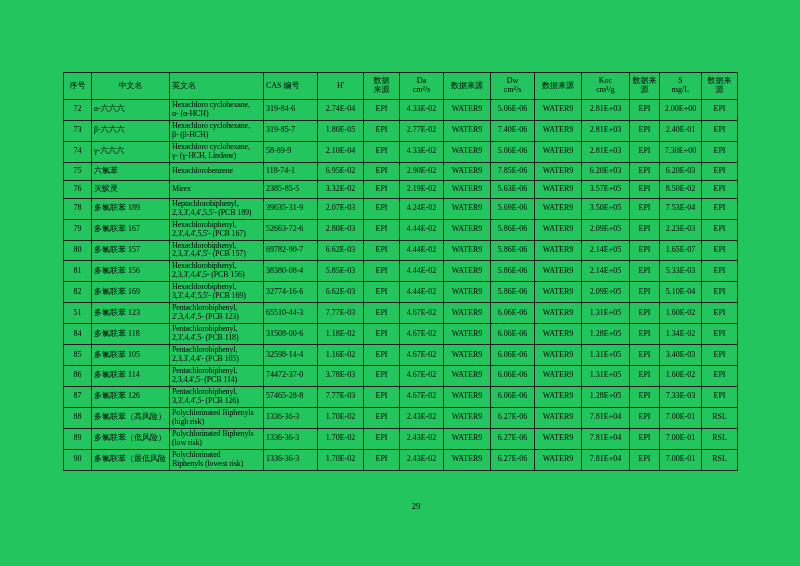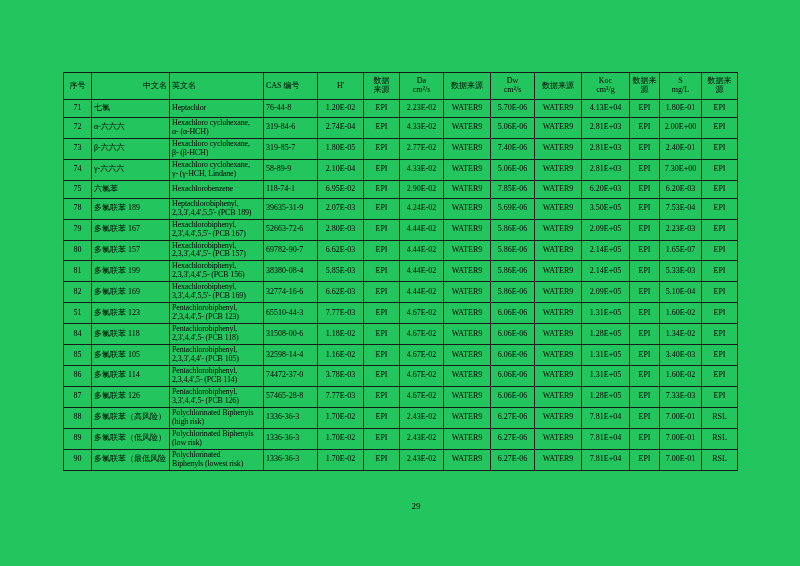--- a/index.html
+++ b/index.html
@@ -51,21 +51,21 @@
         <col style="width:44px">
       <col style="width:47px">
         <col style="width:48px">
         <col style="width:30px">
       <col style="width:42px">
         <col style="width:36px">
     </colgroup>
     <thead>
       <tr>
           <th>序号</th>
-          <th style="text-align: right;">中文名</th>
+          <th style="text-align: center;">中文名</th>
           <th style="text-align: left; margin-left: 19px;">英文名</th>
           <th style="text-align: left; margin-top: 11px;">CAS 编号</th>
           <th>H'</th>
           <th>数据
 来源</th>
           <th>Da
 cm²/s</th>
           <th>数据来源</th>
           <th>Dw
 cm²/s</th>
@@ -75,36 +75,20 @@
           <th>数据来
 源</th>
           <th>S
 mg/L</th>
           <th>数据来
 源</th>
         </tr>
     </thead>
     <tbody>
         <tr>
-          <td class="al-center">71</td>
-          <td class="al-left">七氯</td>
-          <td class="al-left pre">Heptachlor</td>
-          <td class="al-left">76-44-8</td>
-          <td class="al-center">1.20E-02</td>
-          <td class="al-center">EPI</td>
-          <td class="al-center">2.23E-02</td>
-          <td class="al-center">WATER9</td>
-          <td class="al-center">5.70E-06</td>
-          <td class="al-center">WATER9</td>
-          <td class="al-center">4.13E+04</td>
-          <td class="al-center">EPI</td>
-          <td class="al-center">1.80E-01</td>
-          <td class="al-center">EPI</td>
-        </tr>
-        <tr>
           <td class="al-center">72</td>
           <td class="al-left">α-六六六</td>
           <td class="al-left pre">Hexachloro cyclohexane,
 α- (α-HCH)</td>
           <td class="al-left">319-84-6</td>
           <td class="al-center">2.74E-04</td>
           <td class="al-center">EPI</td>
           <td class="al-center">4.33E-02</td>
           <td class="al-center">WATER9</td>
           <td class="al-center">5.06E-06</td>
@@ -158,20 +142,36 @@
           <td class="al-center">2.90E-02</td>
           <td class="al-center">WATER9</td>
           <td class="al-center">7.85E-06</td>
           <td class="al-center">WATER9</td>
           <td class="al-center">6.20E+03</td>
           <td class="al-center">EPI</td>
           <td class="al-center">6.20E-03</td>
           <td class="al-center">EPI</td>
         </tr>
         <tr>
+          <td class="al-center">76</td>
+          <td class="al-left">灭蚁灵</td>
+          <td class="al-left pre">Mirex</td>
+          <td class="al-left">2385-85-5</td>
+          <td class="al-center">3.32E-02</td>
+          <td class="al-center">EPI</td>
+          <td class="al-center">2.19E-02</td>
+          <td class="al-center">WATER9</td>
+          <td class="al-center">5.63E-06</td>
+          <td class="al-center">WATER9</td>
+          <td class="al-center">3.57E+05</td>
+          <td class="al-center">EPI</td>
+          <td class="al-center">8.50E-02</td>
+          <td class="al-center">EPI</td>
+        </tr>
+        <tr>
           <td class="al-center">78</td>
           <td class="al-left">多氯联苯 189</td>
           <td class="al-left pre">Heptachlorobiphenyl,
 2,3,3',4,4',5,5'- (PCB 189)</td>
           <td class="al-left">39635-31-9</td>
           <td class="al-center">2.07E-03</td>
           <td class="al-center">EPI</td>
           <td class="al-center">4.24E-02</td>
           <td class="al-center">WATER9</td>
           <td class="al-center">5.69E-06</td>
@@ -210,21 +210,21 @@
           <td class="al-center">WATER9</td>
           <td class="al-center">5.86E-06</td>
           <td class="al-center">WATER9</td>
           <td class="al-center">2.14E+05</td>
           <td class="al-center">EPI</td>
           <td class="al-center">1.65E-07</td>
           <td class="al-center">EPI</td>
         </tr>
         <tr>
           <td class="al-center">81</td>
-          <td class="al-left">多氯联苯 199</td>
+          <td class="al-left">多氯联苯 156</td>
           <td class="al-left pre">Hexachlorobiphenyl,
 2,3,3',4,4',5- (PCB 156)</td>
           <td class="al-left">38380-08-4</td>
           <td class="al-center">5.85E-03</td>
           <td class="al-center">EPI</td>
           <td class="al-center">4.44E-02</td>
           <td class="al-center">WATER9</td>
           <td class="al-center">5.86E-06</td>
           <td class="al-center">WATER9</td>
           <td class="al-center">2.14E+05</td>

